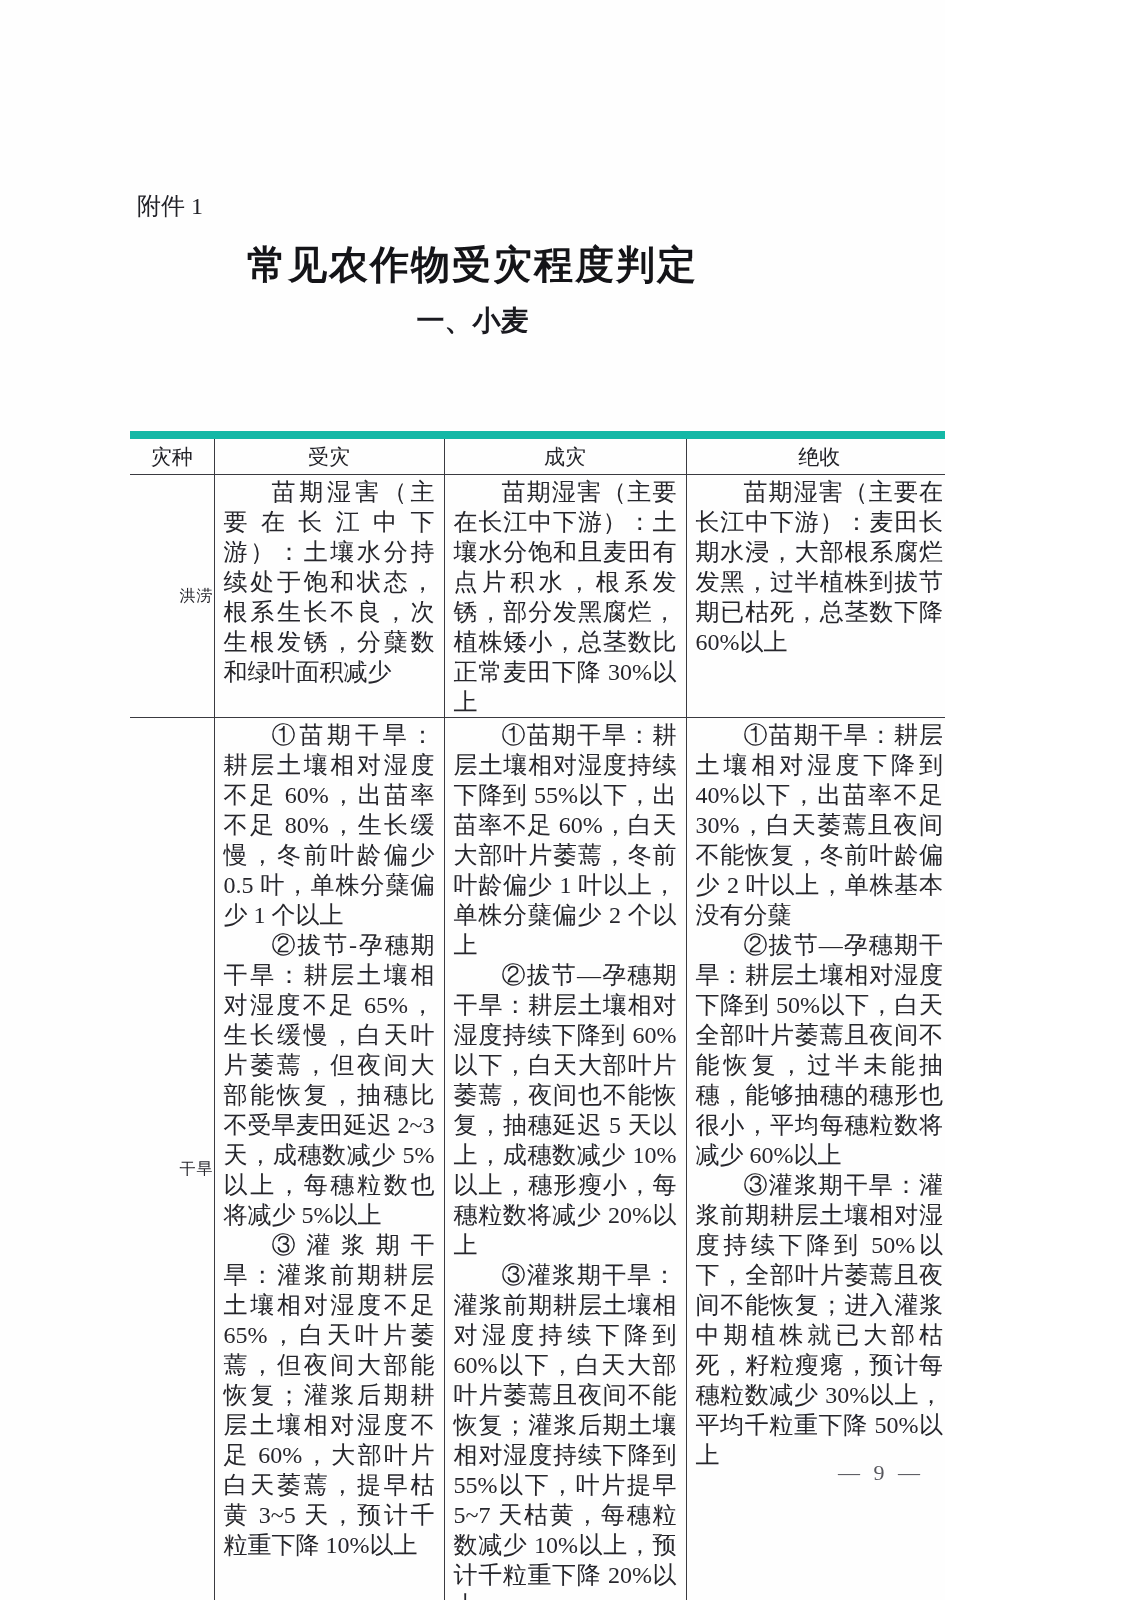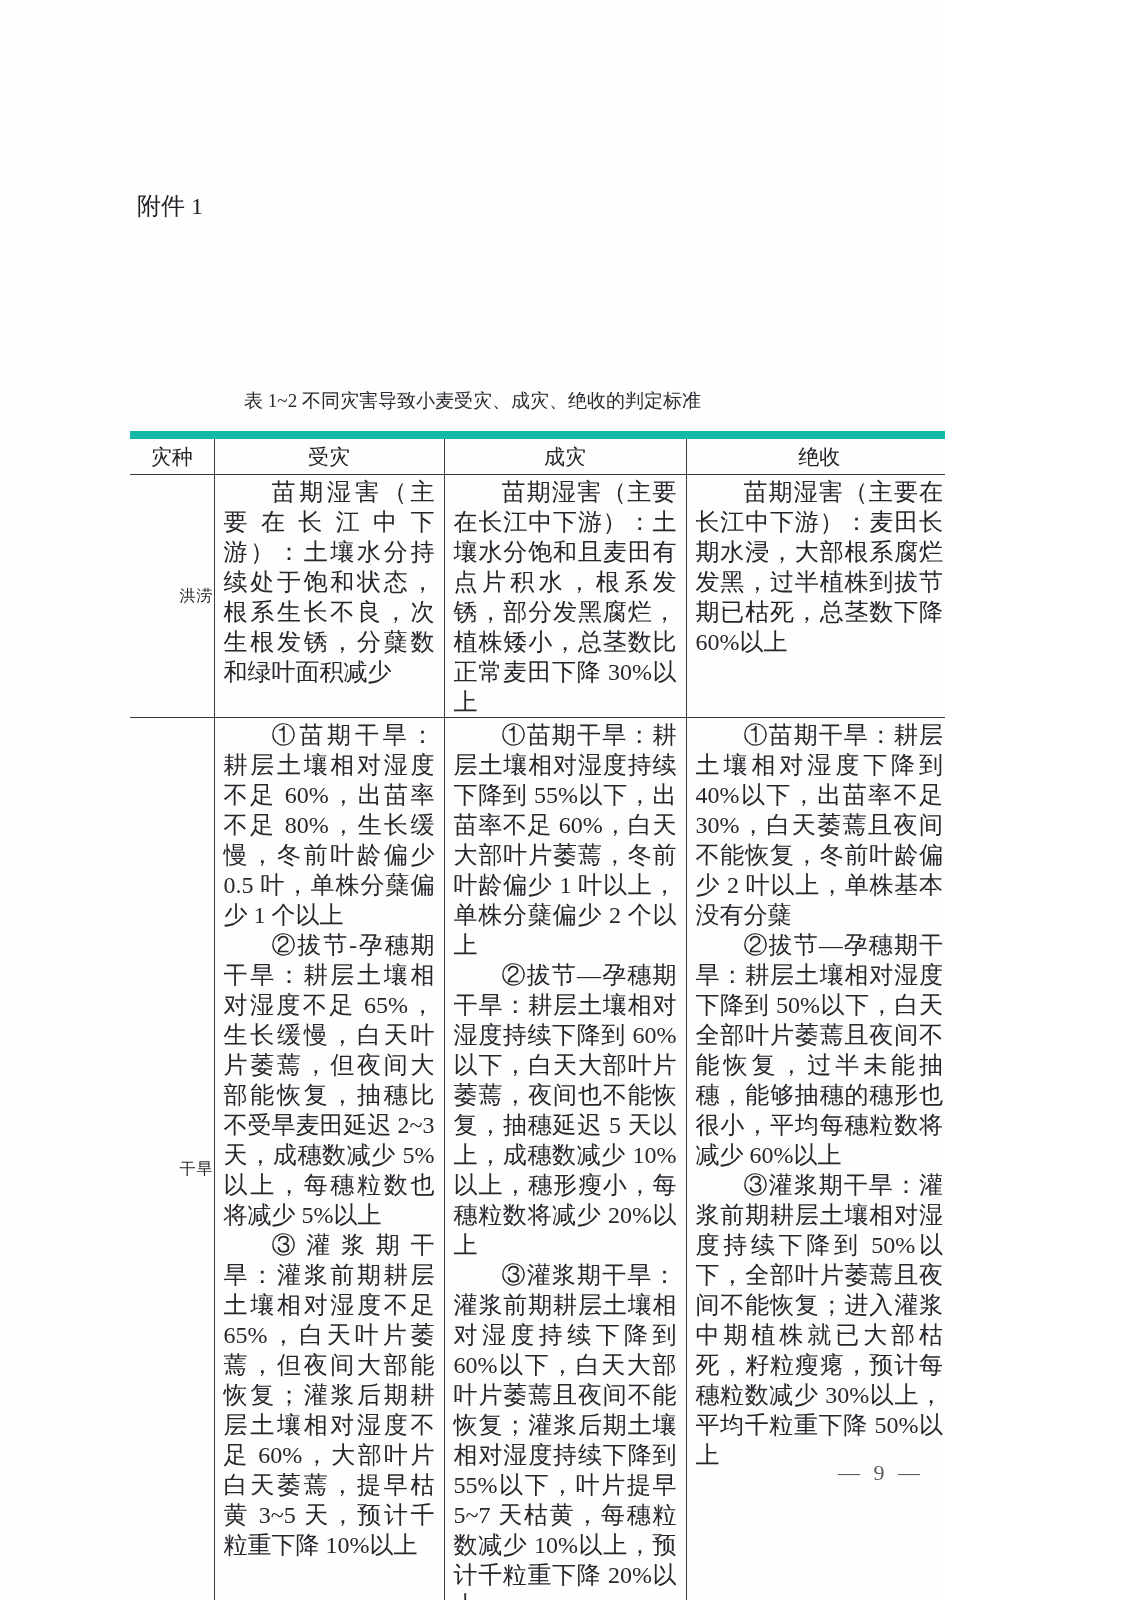--- a/index.html
+++ b/index.html
@@ -72,24 +72,25 @@
     font-family:"Liberation Serif","DejaVu Serif",serif;
   }
 </style>
 </head>
 <body>
 
 <div class="sheet">
 
   <div class="attachment">附件 1</div>
 
+  <div class="doc-title">常见农作物受灾程度判定</div>
+
+  <div class="section-heading">一、小麦</div>
 
 
-
-  <div class="table-caption">表 1~2  不同灾害导致小麦受灾、成灾、绝收的判定标准</div>
 
   <table class="judgment">
     <colgroup>
       <col class="c0">
         <col class="c1">
         <col class="c2">
         <col class="c3">
     </colgroup>
     <thead>
       <tr>

